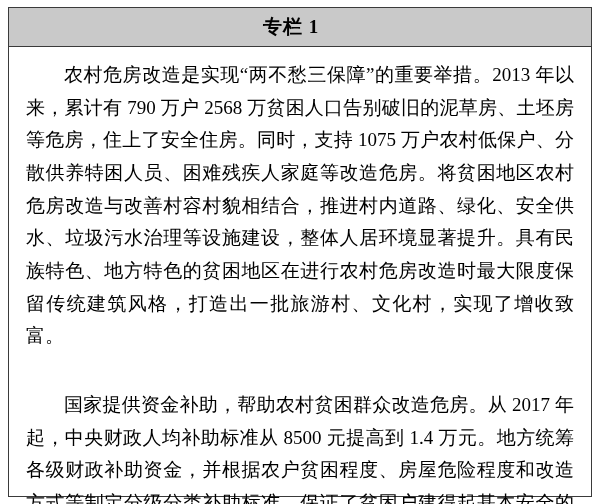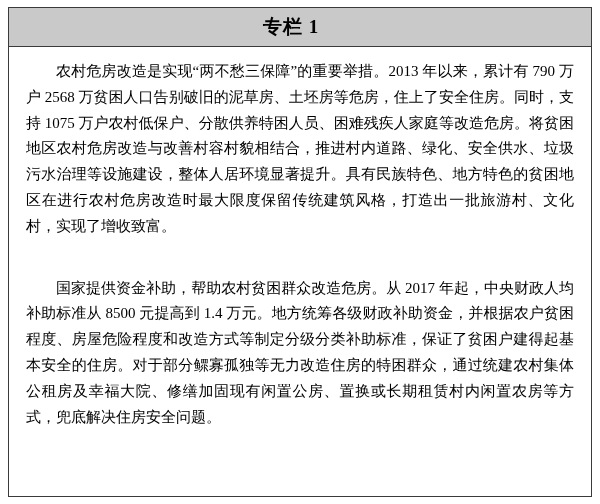--- a/index.html
+++ b/index.html
@@ -49,21 +49,21 @@
   }
   .body-area {
     padding: 12px 17px 10px 17px;
     background: #ffffff;
     height: calc(100% - 39px);
     box-sizing: border-box;
   }
   p.para {
     margin: 0 0 6px 0;
     text-indent: 2em;
-    font-size: 15px;
+    font-size: 19px;
     line-height: 1.72;
     color: #000000;
     text-align: justify;
     text-justify: inter-ideograph;
     font-family: "Liberation Serif", "DejaVu Serif", serif;
   }
   p.para:last-child {
     margin-bottom: 0;
     margin-top: 36px;
   }

